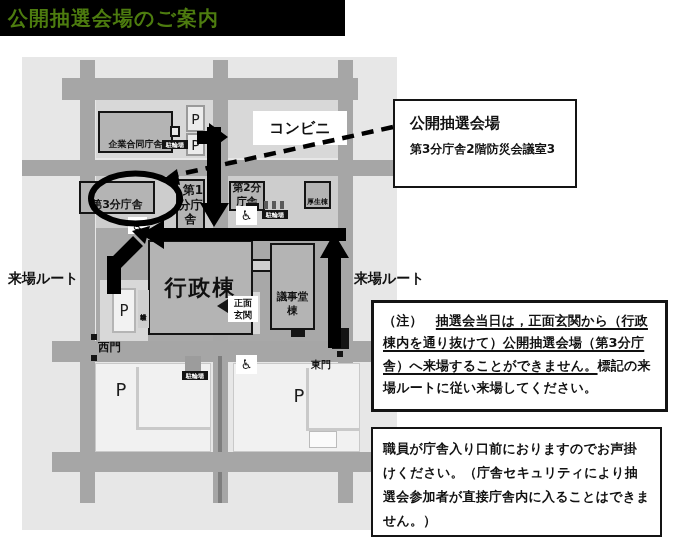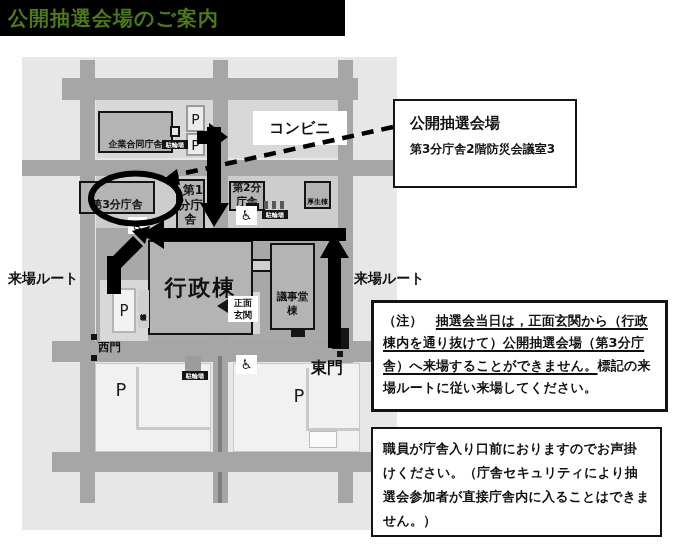--- a/index.html
+++ b/index.html
@@ -115,21 +115,21 @@
     <span class="ptxt" style="font-size:15px;">P</span>
   </div>
   <div class="abs" style="left:138px;top:290px;width:11px;height:38px;background:#cfcfcf;display:flex;align-items:center;justify-content:center;">
     <span style="writing-mode:vertical-rl;font-size:6px;font-weight:700;line-height:1;">駐輪場</span>
   </div>
 
   <div class="abs gatesq" style="left:91px;top:334px;width:6px;height:6px;"></div>
   <div class="abs gatesq" style="left:91px;top:355px;width:6px;height:6px;"></div>
   <div class="abs lbl" style="left:98px;top:340px;font-size:11.5px;">西門</div>
   <div class="abs" style="left:332px;top:328px;width:17px;height:21px;background:#141414;"></div>
-  <div class="abs lbl" style="left:311px;top:358px;font-size:16px;">東門</div>
+  <div class="abs lbl" style="left:311px;top:358px;font-size:10px;">東門</div>
   <div class="abs gatesq" style="left:337px;top:351px;width:6px;height:6px;"></div>
 
   <div class="abs" style="left:185px;top:356px;width:16px;height:15px;background:#9c9c9c;"></div>
   <div class="abs chip" style="left:182px;top:371px;width:26px;height:9px;">駐輪場</div>
   <div class="abs wc" style="left:236px;top:355px;width:21px;height:19px;font-size:13px;">
     <span>♿</span>
   </div>
   <div class="abs ptxt" style="left:108px;top:376px;width:26px;height:26px;font-size:18px;">P</div>
   <div class="abs ptxt" style="left:286px;top:382px;width:26px;height:26px;font-size:18px;">P</div>
 

